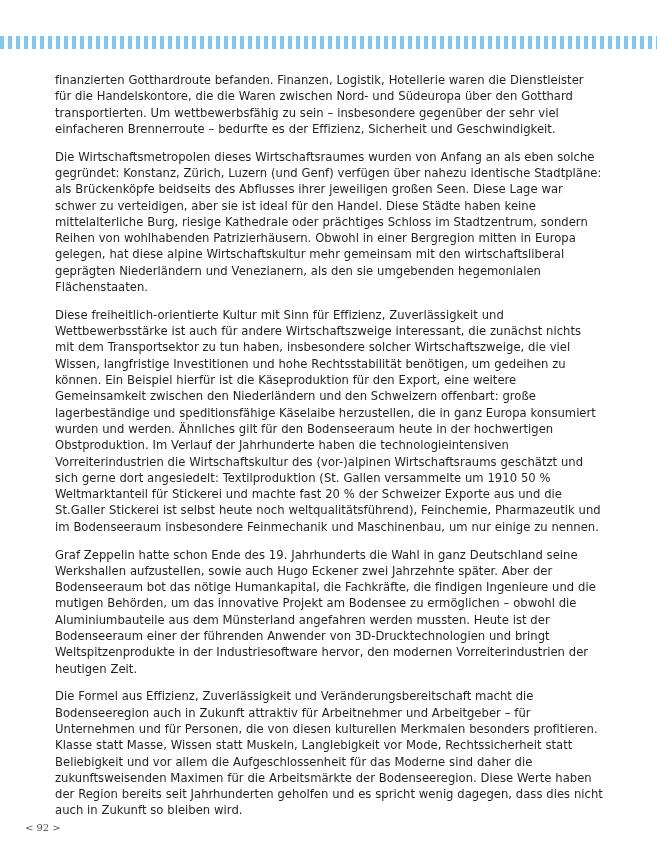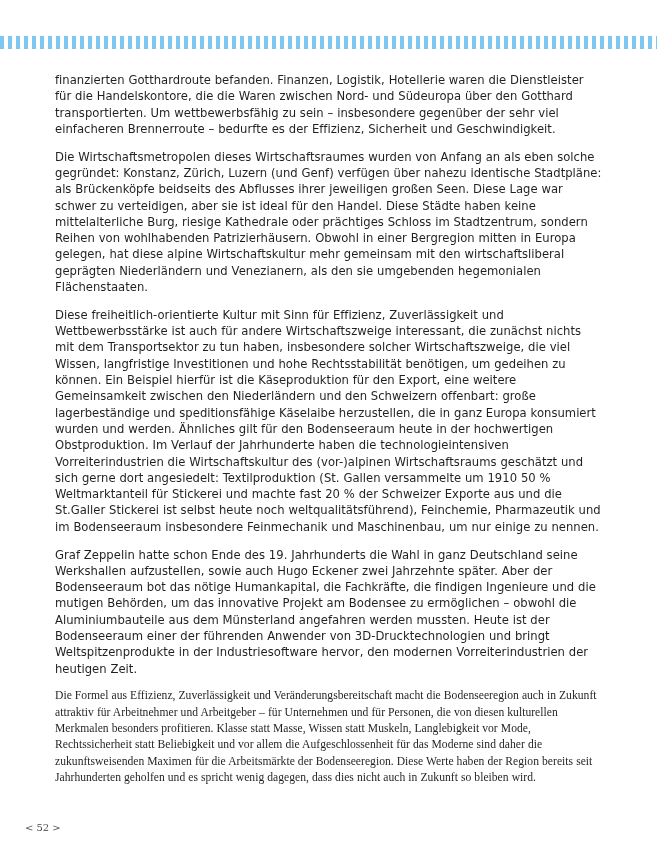--- a/index.html
+++ b/index.html
@@ -70,21 +70,20 @@
     font-size: 11.6px;
     line-height: 16.3px;
     color: #231f20;
     margin: 0 0 11.5px 0;
     text-align: left;
     letter-spacing: 0.002em;
     word-spacing: 0.01em;
   }
   .body-paragraph:last-child {
     margin-bottom: 0;
-    font-family: Liberation Serif, serif;
   }
 
   
   .folio {
     position: absolute;
     left: 25px;
     top: 821px;
     font-family: "DejaVu Serif", "Liberation Serif", serif;
     font-size: 10px;
     line-height: 14px;
@@ -192,16 +191,16 @@
 
   <div class="text-column">
     <p class="body-paragraph">finanzierten Gotthardroute befanden. Finanzen, Logistik, Hotellerie waren die Dienstleister für die Handelskontore, die die Waren zwischen Nord- und Südeuropa über den Gotthard transportierten. Um wettbewerbsfähig zu sein – insbesondere gegenüber der sehr viel einfacheren Brennerroute – bedurfte es der Effizienz, Sicherheit und Geschwindigkeit.</p>
     <p class="body-paragraph">Die Wirtschaftsmetropolen dieses Wirtschaftsraumes wurden von Anfang an als eben solche gegründet: Konstanz, Zürich, Luzern (und Genf) verfügen über nahezu identische Stadtpläne: als Brückenköpfe beidseits des Abflusses ihrer jeweiligen großen Seen. Diese Lage war schwer zu verteidigen, aber sie ist ideal für den Handel. Diese Städte haben keine mittelalterliche Burg, riesige Kathedrale oder prächtiges Schloss im Stadtzentrum, sondern Reihen von wohlhabenden Patrizierhäusern. Obwohl in einer Bergregion mitten in Europa gelegen, hat diese alpine Wirtschaftskultur mehr gemeinsam mit den wirtschaftsliberal geprägten Niederländern und Venezianern, als den sie umgebenden hegemonialen Flächenstaaten.</p>
     <p class="body-paragraph">Diese freiheitlich-orientierte Kultur mit Sinn für Effizienz, Zuverlässigkeit und Wettbewerbsstärke ist auch für andere Wirtschaftszweige interessant, die zunächst nichts mit dem Transportsektor zu tun haben, insbesondere solcher Wirtschaftszweige, die viel Wissen, langfristige Investitionen und hohe Rechtsstabilität benötigen, um gedeihen zu können. Ein Beispiel hierfür ist die Käseproduktion für den Export, eine weitere Gemeinsamkeit zwischen den Niederländern und den Schweizern offenbart: große lagerbeständige und speditionsfähige Käselaibe herzustellen, die in ganz Europa konsumiert wurden und werden. Ähnliches gilt für den Bodenseeraum heute in der hochwertigen Obstproduktion. Im Verlauf der Jahrhunderte haben die technologieintensiven Vorreiterindustrien die Wirtschaftskultur des (vor-)alpinen Wirtschaftsraums geschätzt und sich gerne dort angesiedelt: Textilproduktion (St. Gallen versammelte um 1910 50 % Weltmarktanteil für Stickerei und machte fast 20 % der Schweizer Exporte aus und die St.Galler Stickerei ist selbst heute noch weltqualitätsführend), Feinchemie, Pharmazeutik und im Bodenseeraum insbesondere Feinmechanik und Maschinenbau, um nur einige zu nennen.</p>
     <p class="body-paragraph">Graf Zeppelin hatte schon Ende des 19. Jahrhunderts die Wahl in ganz Deutschland seine Werkshallen aufzustellen, sowie auch Hugo Eckener zwei Jahrzehnte später. Aber der Bodenseeraum bot das nötige Humankapital, die Fachkräfte, die findigen Ingenieure und die mutigen Behörden, um das innovative Projekt am Bodensee zu ermöglichen – obwohl die Aluminiumbauteile aus dem Münsterland angefahren werden mussten. Heute ist der Bodenseeraum einer der führenden Anwender von 3D-Drucktechnologien und bringt Weltspitzenprodukte in der Industriesoftware hervor, den modernen Vorreiterindustrien der heutigen Zeit.</p>
     <p class="body-paragraph">Die Formel aus Effizienz, Zuverlässigkeit und Veränderungsbereitschaft macht die Bodenseeregion auch in Zukunft attraktiv für Arbeitnehmer und Arbeitgeber – für Unternehmen und für Personen, die von diesen kulturellen Merkmalen besonders profitieren. Klasse statt Masse, Wissen statt Muskeln, Langlebigkeit vor Mode, Rechtssicherheit statt Beliebigkeit und vor allem die Aufgeschlossenheit für das Moderne sind daher die zukunftsweisenden Maximen für die Arbeitsmärkte der Bodenseeregion. Diese Werte haben der Region bereits seit Jahrhunderten geholfen und es spricht wenig dagegen, dass dies nicht auch in Zukunft so bleiben wird.</p>
   </div>
 
   <div class="folio">
-    <span class="bracket">&lt;</span><span class="folio-number">52</span><span class="bracket">&gt;</span>
+    <span class="bracket">&lt;</span><span class="folio-number">92</span><span class="bracket">&gt;</span>
   </div>
 
 </div>
 
 </body></html>

